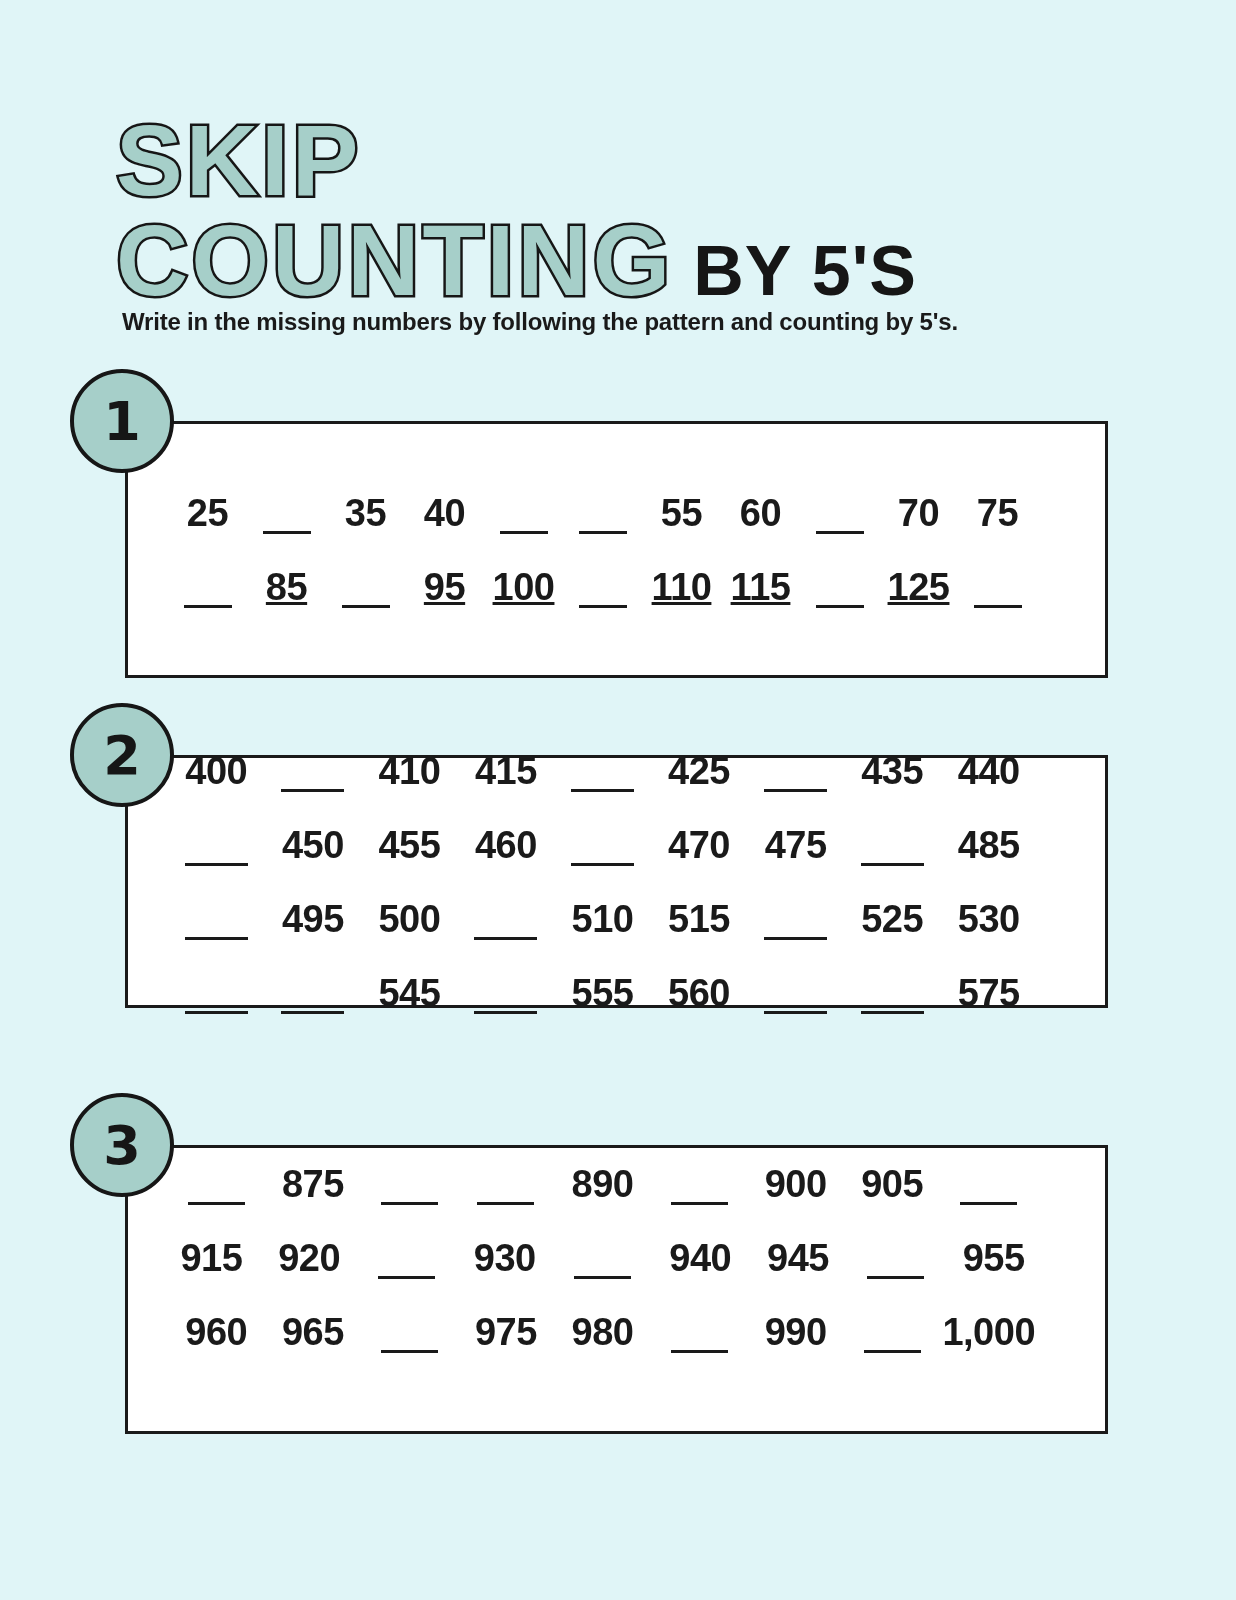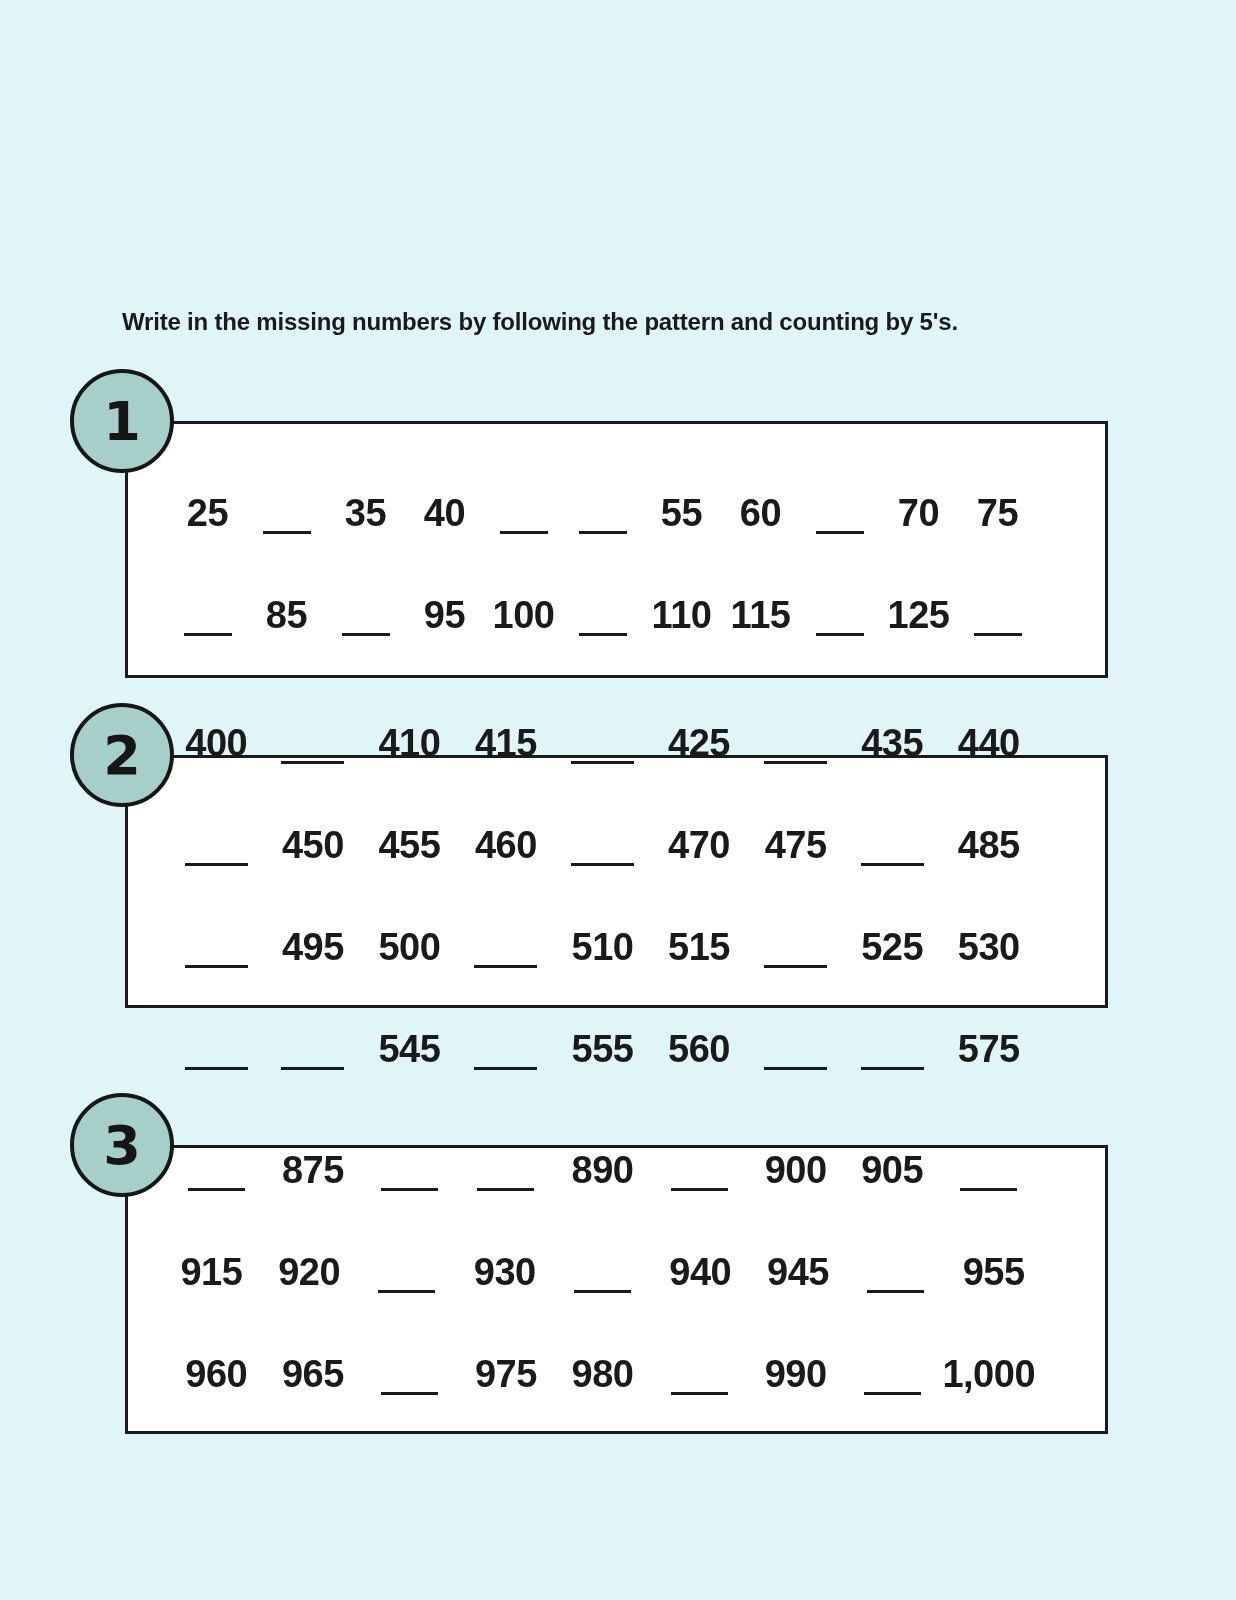--- a/index.html
+++ b/index.html
@@ -65,40 +65,44 @@
     background:#a6cfc9;
     border:4px solid #161616;
     border-radius:50%;
     display:flex; align-items:center; justify-content:center;
     font-size:54px; font-weight:bold;
     font-family:"DejaVu Sans", sans-serif;
     color:#161616;
     z-index:2;
   }
 
-  .wrow { display:grid; width:100%;margin-top:28px; }
+  .wrow { display:grid; width:100%; }
   .cell {
     display:flex; justify-content:center; align-items:flex-end;
     height:44px;
   }
   .num {
     font-size:38px; font-weight:bold; line-height:1.12;
     letter-spacing:-0.5px; white-space:nowrap;
   }
   .blank { height:0; border-bottom:3.5px solid #1a1a1a; margin-bottom:1px; }
   .blank.b0 { width:48px; }
   .blank.b1 { width:63px; }
   .blank.b2 { width:57px; }
 </style>
 </head>
 <body>
 
 <div class="page">
 
 
+  <div class="title-block">
+    <div class="title-line outlined">SKIP</div>
+    <div class="title-line"><span class="outlined">COUNTING</span><span class="title-solid">BY 5'S</span></div>
+  </div>
 
   <div class="instructions">Write in the missing numbers by following the pattern and counting by 5's.</div>
 
   <div id="sections">
       <div class="section sec0">
         <div class="box">
           <div class="wrow" style="grid-template-columns: repeat(11, 1fr);">
             <div class="cell">
               <span class="num">25</span>
             </div>
@@ -126,21 +130,21 @@
             <div class="cell">
               <span class="blank b0"></span>
             </div>
             <div class="cell">
               <span class="num">70</span>
             </div>
             <div class="cell">
               <span class="num">75</span>
             </div>
           </div>
-          <div class="wrow" style="grid-template-columns: repeat(11, 1fr);">
+          <div class="wrow" style="grid-template-columns: repeat(11, 1fr); text-decoration: underline;">
             <div class="cell">
               <span class="blank b0"></span>
             </div>
             <div class="cell">
               <span class="num">85</span>
             </div>
             <div class="cell">
               <span class="blank b0"></span>
             </div>
             <div class="cell">

